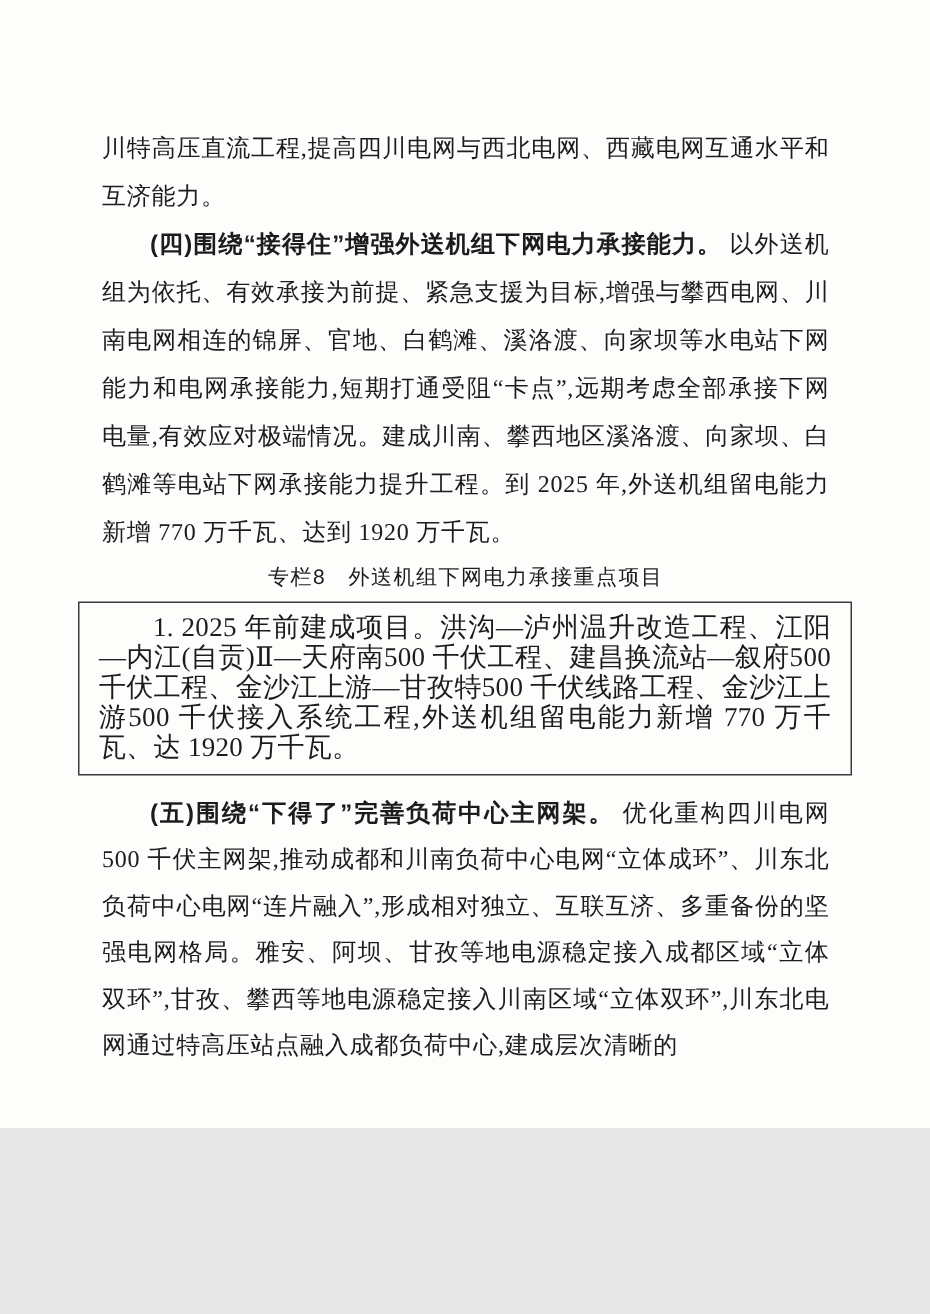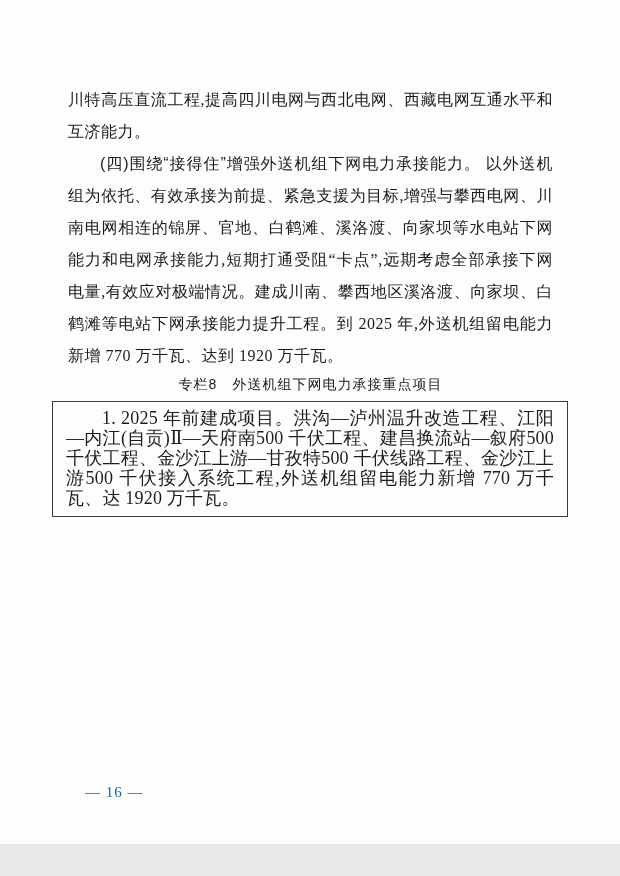--- a/index.html
+++ b/index.html
@@ -1,19 +1,19 @@
 <!DOCTYPE html>
 <html><head>
 <meta charset="utf-8">
 <style>
   html, body { margin: 0; padding: 0; background: #e8e8e8; }
   .page {
     position: relative;
     width: 620px;
-    height: 844px;
+    height: 752px;
     margin: 0 auto;
     background: #fdfdfc;
     color: #1c1c1c;
     overflow: hidden;
     font-family: "Liberation Serif", "DejaVu Serif", serif;
   }
   .content {
     padding: 84px 67px 0 68px;
   }
   p.body {
@@ -21,21 +21,21 @@
     font-size: 16px;
     line-height: 32px;
     text-align: justify;
     text-justify: inter-ideograph;
     letter-spacing: 0.5px;
   }
   p.body.sec5 { line-height: 31px; margin-top: 10px; }
   p.indent { text-indent: 2em; }
   .lead {
     font-family: "Liberation Sans", "DejaVu Sans", sans-serif;
-    font-weight: 400;
+    font-weight: 700;
   }
   .box-title {
     margin: 4px 0 9px 0;
     font-family: "Liberation Sans", "DejaVu Sans", sans-serif;
     font-weight: 400;
     font-size: 14px;
     line-height: 16px;
     text-align: center;
     letter-spacing: 1px;
   }
@@ -72,17 +72,18 @@
     <p class="body">川特高压直流工程,提高四川电网与西北电网、西藏电网互通水平和互济能力。</p>
 
     <p class="body indent"><span class="lead">(四)围绕“接得住”增强外送机组下网电力承接能力。</span><span> 以外送机组为依托、有效承接为前提、紧急支援为目标,增强与攀西电网、川南电网相连的锦屏、官地、白鹤滩、溪洛渡、向家坝等水电站下网能力和电网承接能力,短期打通受阻“卡点”,远期考虑全部承接下网电量,有效应对极端情况。建成川南、攀西地区溪洛渡、向家坝、白鹤滩等电站下网承接能力提升工程。到 2025 年,外送机组留电能力新增 770 万千瓦、达到 1920 万千瓦。</span></p>
 
     <h3 class="box-title">专栏8　外送机组下网电力承接重点项目</h3>
 
     <div class="box">
       <p class="box-item">1. 2025 年前建成项目。洪沟—泸州温升改造工程、江阳—内江(自贡)Ⅱ—天府南500 千伏工程、建昌换流站—叙府500 千伏工程、金沙江上游—甘孜特500 千伏线路工程、金沙江上游500 千伏接入系统工程,外送机组留电能力新增 770 万千瓦、达 1920 万千瓦。</p>
     </div>
 
+    <p class="body indent sec5"><span class="lead">(五)围绕“下得了”完善负荷中心主网架。</span><span> 优化重构四川电网 500 千伏主网架,推动成都和川南负荷中心电网“立体成环”、川东北负荷中心电网“连片融入”,形成相对独立、互联互济、多重备份的坚强电网格局。雅安、阿坝、甘孜等地电源稳定接入成都区域“立体双环”,甘孜、攀西等地电源稳定接入川南区域“立体双环”,川东北电网通过特高压站点融入成都负荷中心,建成层次清晰的</span></p>
 
   </div>
 
   <div class="footer">— 16 —</div>
 </div>
 
 </body></html>

